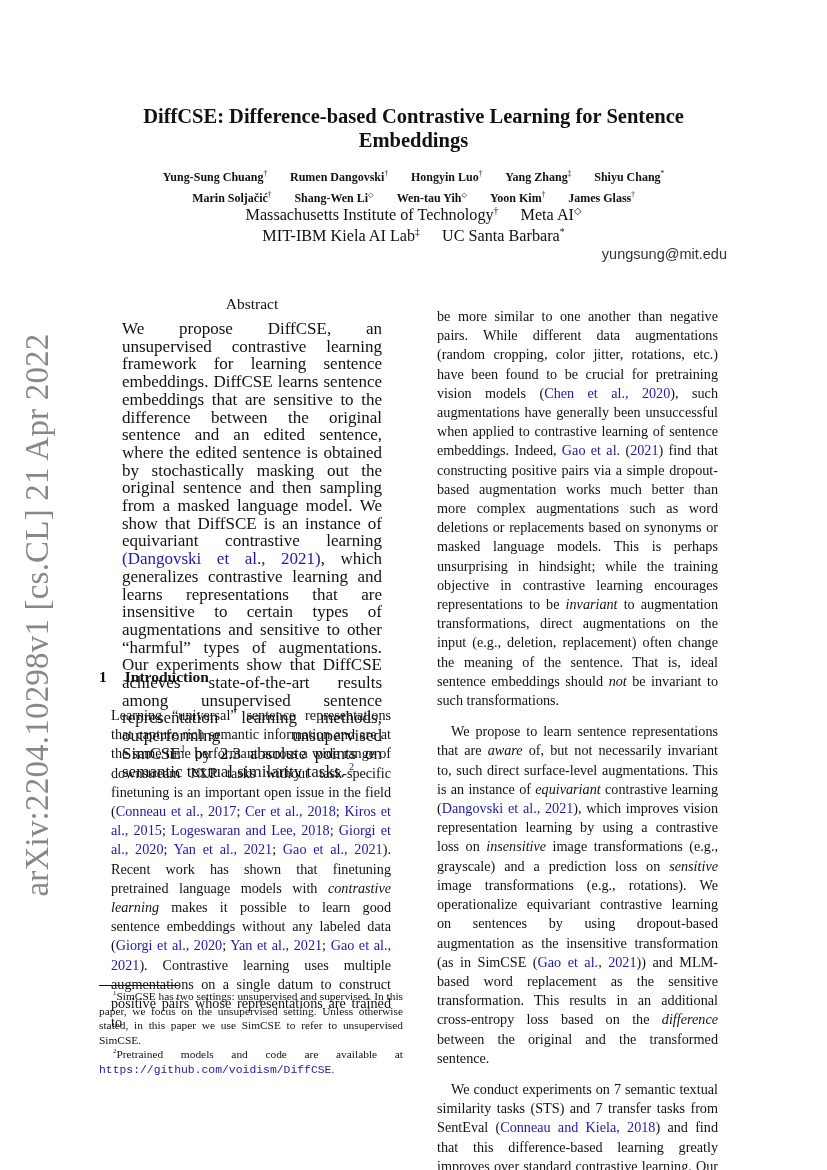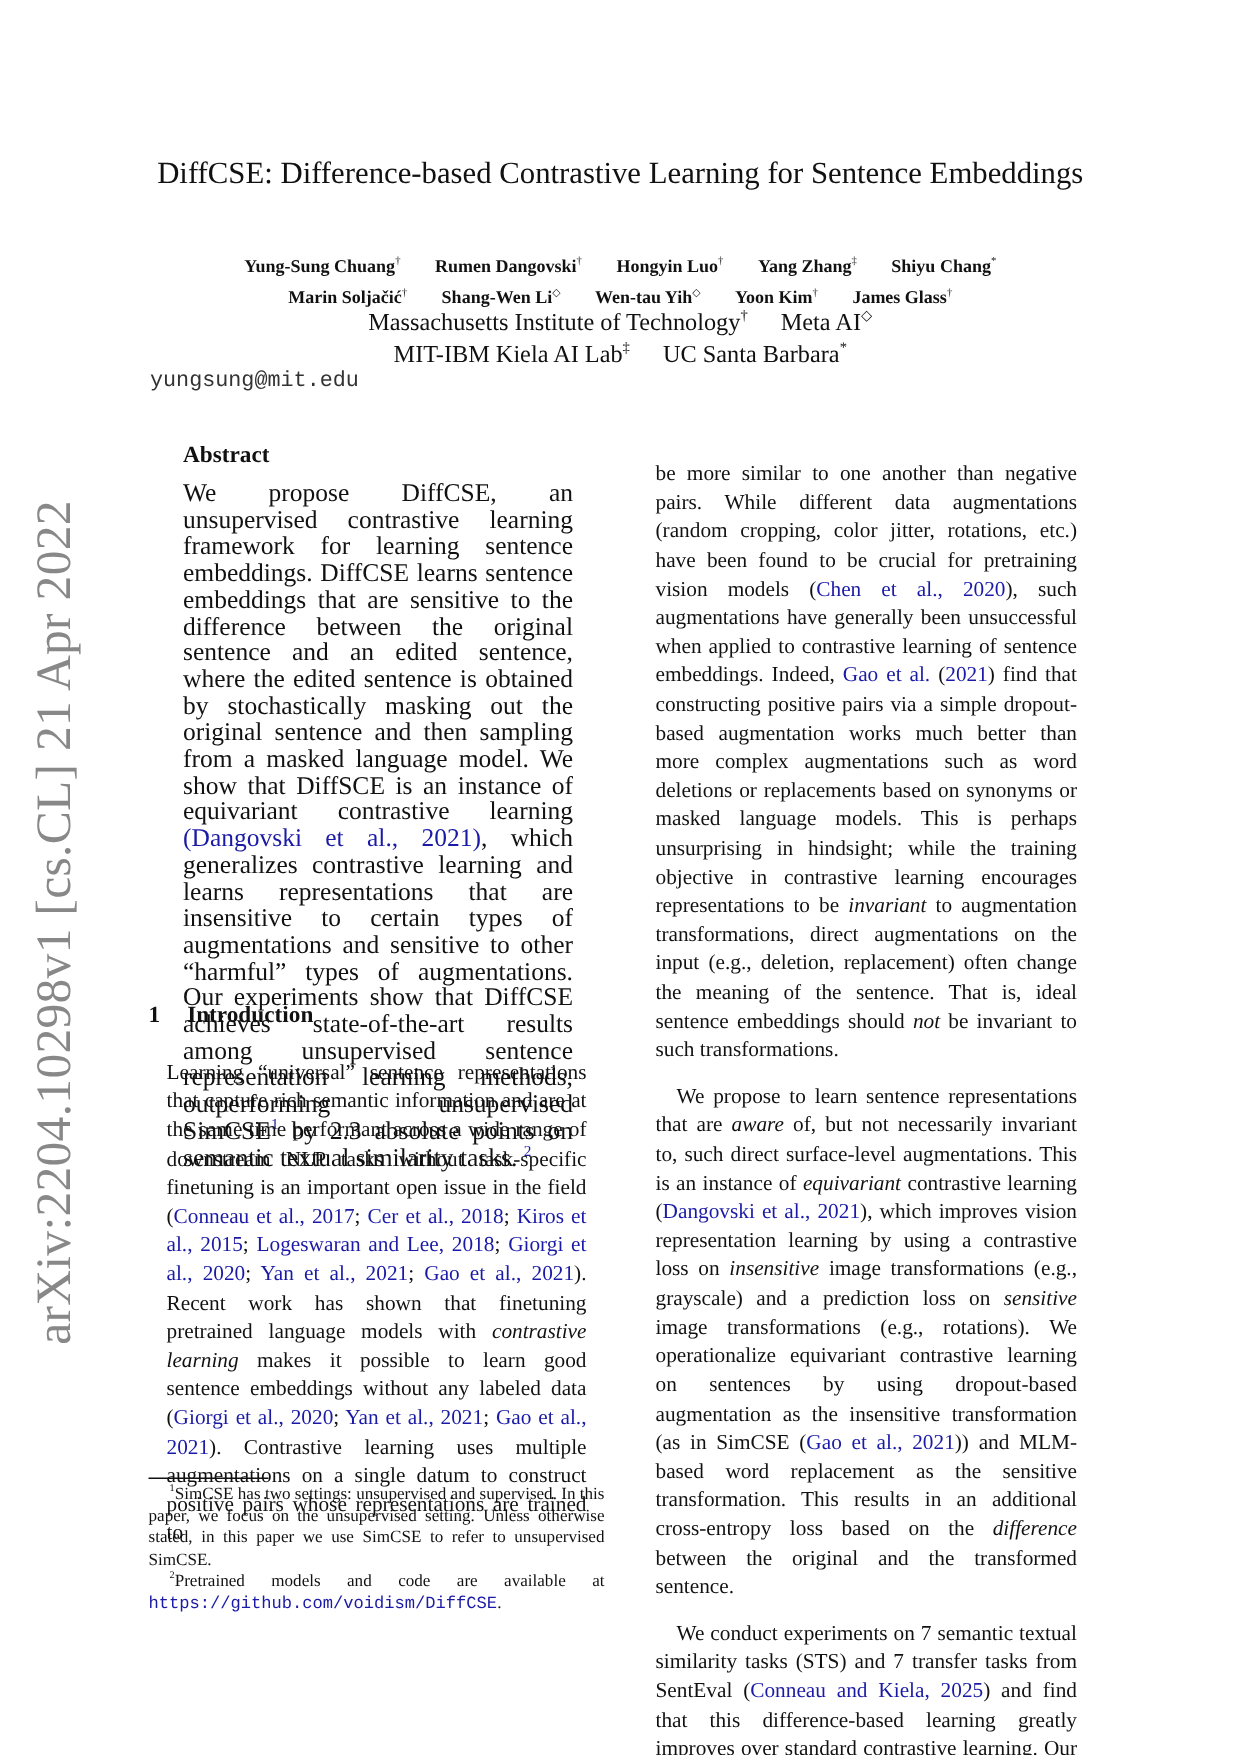--- a/index.html
+++ b/index.html
@@ -3,32 +3,32 @@
 <meta charset="utf-8">
 <style>
   html, body { margin:0; padding:0; background:#ffffff; }
   body { width:827px; height:1170px; position:relative; overflow:hidden;
          font-family:"Liberation Serif", serif; color:#111; }
   .sidebar { position:absolute; left:14px; top:360px; width:46px; height:510px; }
   .sidebar span { position:absolute; left:50%; top:50%; white-space:nowrap;
     transform:translate(-50%,-50%) rotate(-90deg); font-family:"Liberation Serif", serif;
     font-size:33px; color:#888; letter-spacing:0.2px; }
   .title { position:absolute; left:100px; width:627px; top:104px; text-align:center;
-    font-weight:normal; font-size:20.5px; line-height:24px; }
+    font-weight:bold; font-size:20.5px; line-height:24px; }
   .authors { position:absolute; left:60px; width:707px; top:167px; text-align:center;
     font-weight:bold; font-size:12px; line-height:21px; }
   .authors .a { margin:0 10px; white-space:nowrap; }
   .affil { position:absolute; left:100px; width:627px; top:205px; text-align:center;
     font-size:16.2px; line-height:21px; }
   .affil .a { margin:1px 9px; white-space:nowrap; }
-  .email { position:absolute; left:100px; width:627px; top:246px; text-align:left;
-    font-family:Liberation Mono, monospace; font-size:14.5px; color:#333; }
+  .email { position:absolute; left:100px; width:627px; top:246px; text-align:right;
+    font-family:Liberation Sans, sans-serif; font-size:14.5px; color:#333; }
   sup { font-size:0.6em; line-height:0; font-weight:normal; }
-  .abs-head { position:absolute; left:122px; width:260px; top:295px; text-align:left;
-    font-weight:bold; font-size:15.5px; }
+  .abs-head { position:absolute; left:122px; width:260px; top:295px; text-align:center;
+    font-weight:normal; font-size:15.5px; }
   .abs-body { position:absolute; left:122px; width:260px; top:320px;
     font-size:17px; line-height:17.7px; text-align:justify; hyphens:manual; }
   .sec-head { position:absolute; left:99px; top:668px; font-weight:bold; font-size:15.5px; }
   .sec-head .num { margin-right:18px; }
   .col { font-size:14.2px; line-height:19.2px; text-align:justify; }
   .lcol { position:absolute; left:99px; width:304px; top:694px; }
   .rcol { position:absolute; left:425px; width:305px; top:295px; }
   .rcol p, .lcol p { margin:12px; }
   .rcol p.indent { text-indent:14px; margin-top:3px; }
   .cite { color:#1a1aa6; }
@@ -89,14 +89,14 @@
 
 <div class="footrule"></div>
 <div class="foot">
   <p><sup>1</sup><span>SimCSE has two settings: unsupervised and supervised. In this paper, we focus on the unsupervised setting. Unless otherwise stated, in this paper we use SimCSE to refer to unsupervised SimCSE.</span></p>
   <p><sup>2</sup><span>Pretrained models and code are available at </span><span class="mono">https://github.com/voidism/DiffCSE</span><span>.</span></p>
 </div>
 
 <div class="col rcol">
   <p><span>be more similar to one another than negative pairs. While different data augmentations (random cropping, color jitter, rotations, etc.) have been found to be crucial for pretraining vision models (</span><span class="cite">Chen et al., 2020</span><span>), such augmentations have generally been unsuccessful when applied to contrastive learning of sentence embeddings. Indeed, </span><span class="cite">Gao et al.</span><span> (</span><span class="cite">2021</span><span>) find that constructing positive pairs via a simple dropout-based augmentation works much better than more complex augmentations such as word deletions or replacements based on synonyms or masked language models. This is perhaps unsurprising in hindsight; while the training objective in contrastive learning encourages representations to be </span><em>invariant</em><span> to augmentation transformations, direct augmentations on the input (e.g., deletion, replacement) often change the meaning of the sentence. That is, ideal sentence embeddings should </span><em>not</em><span> be invariant to such transformations.</span></p>
   <p class="indent"><span>We propose to learn sentence representations that are </span><em>aware</em><span> of, but not necessarily invariant to, such direct surface-level augmentations. This is an instance of </span><em>equivariant</em><span> contrastive learning (</span><span class="cite">Dangovski et al., 2021</span><span>), which improves vision representation learning by using a contrastive loss on </span><em>insensitive</em><span> image transformations (e.g., grayscale) and a prediction loss on </span><em>sensitive</em><span> image transformations (e.g., rotations). We operationalize equivariant contrastive learning on sentences by using dropout-based augmentation as the insensitive transformation (as in SimCSE (</span><span class="cite">Gao et al., 2021</span><span>)) and MLM-based word replacement as the sensitive transformation. This results in an additional cross-entropy loss based on the </span><em>difference</em><span> between the original and the transformed sentence.</span></p>
-  <p class="indent"><span>We conduct experiments on 7 semantic textual similarity tasks (STS) and 7 transfer tasks from SentEval (</span><span class="cite">Conneau and Kiela, 2025</span><span>) and find that this difference-based learning greatly improves over standard contrastive learning. Our DiffCSE approach can achieve around 2.3% absolute improve-</span></p>
+  <p class="indent"><span>We conduct experiments on 7 semantic textual similarity tasks (STS) and 7 transfer tasks from SentEval (</span><span class="cite">Conneau and Kiela, 2018</span><span>) and find that this difference-based learning greatly improves over standard contrastive learning. Our DiffCSE approach can achieve around 2.3% absolute improve-</span></p>
 </div>
 
 </body></html>

